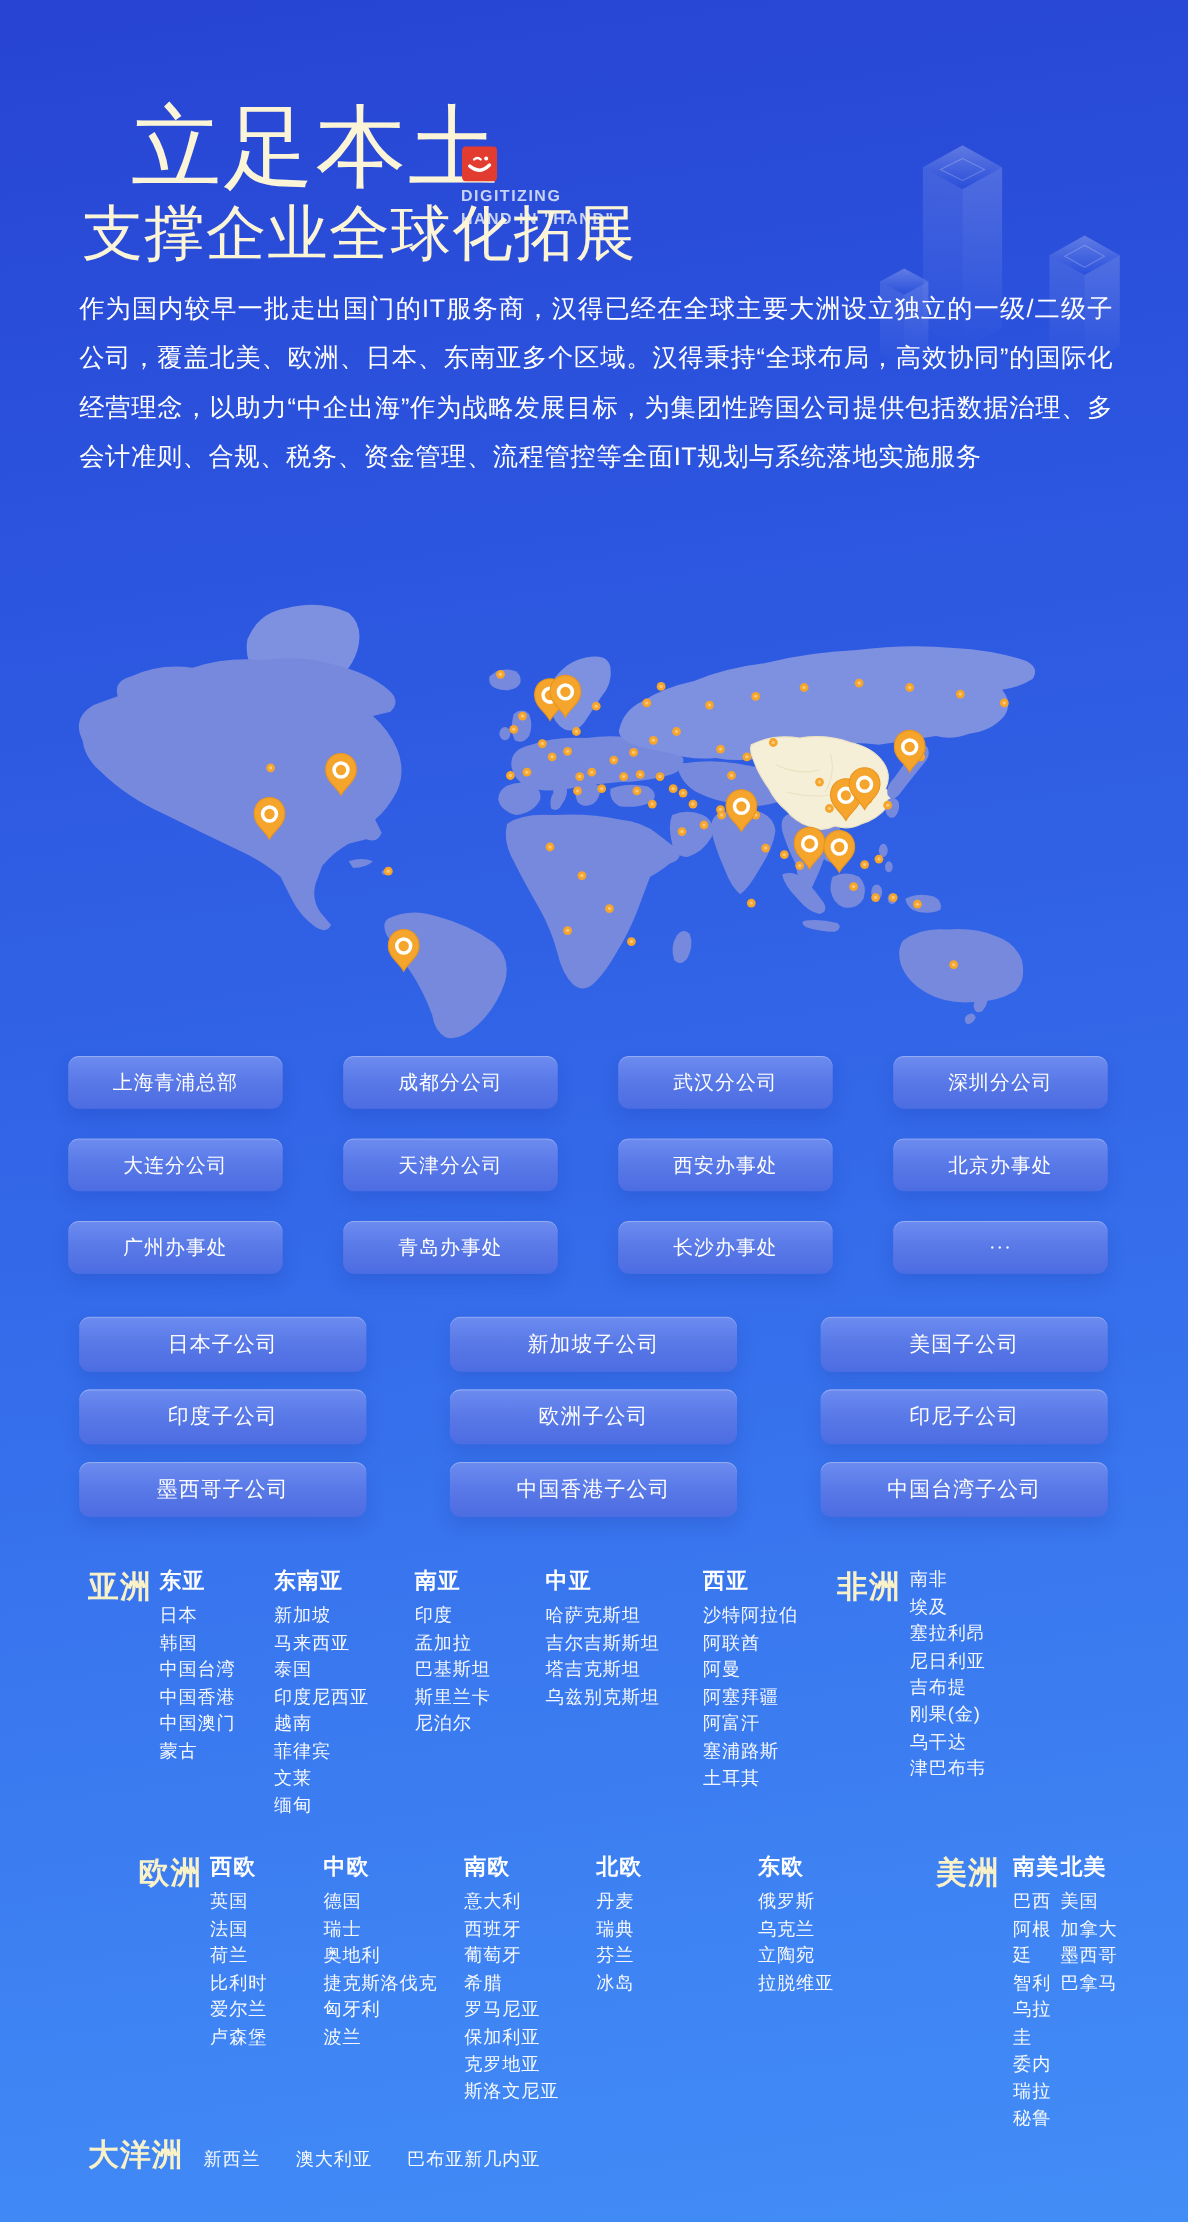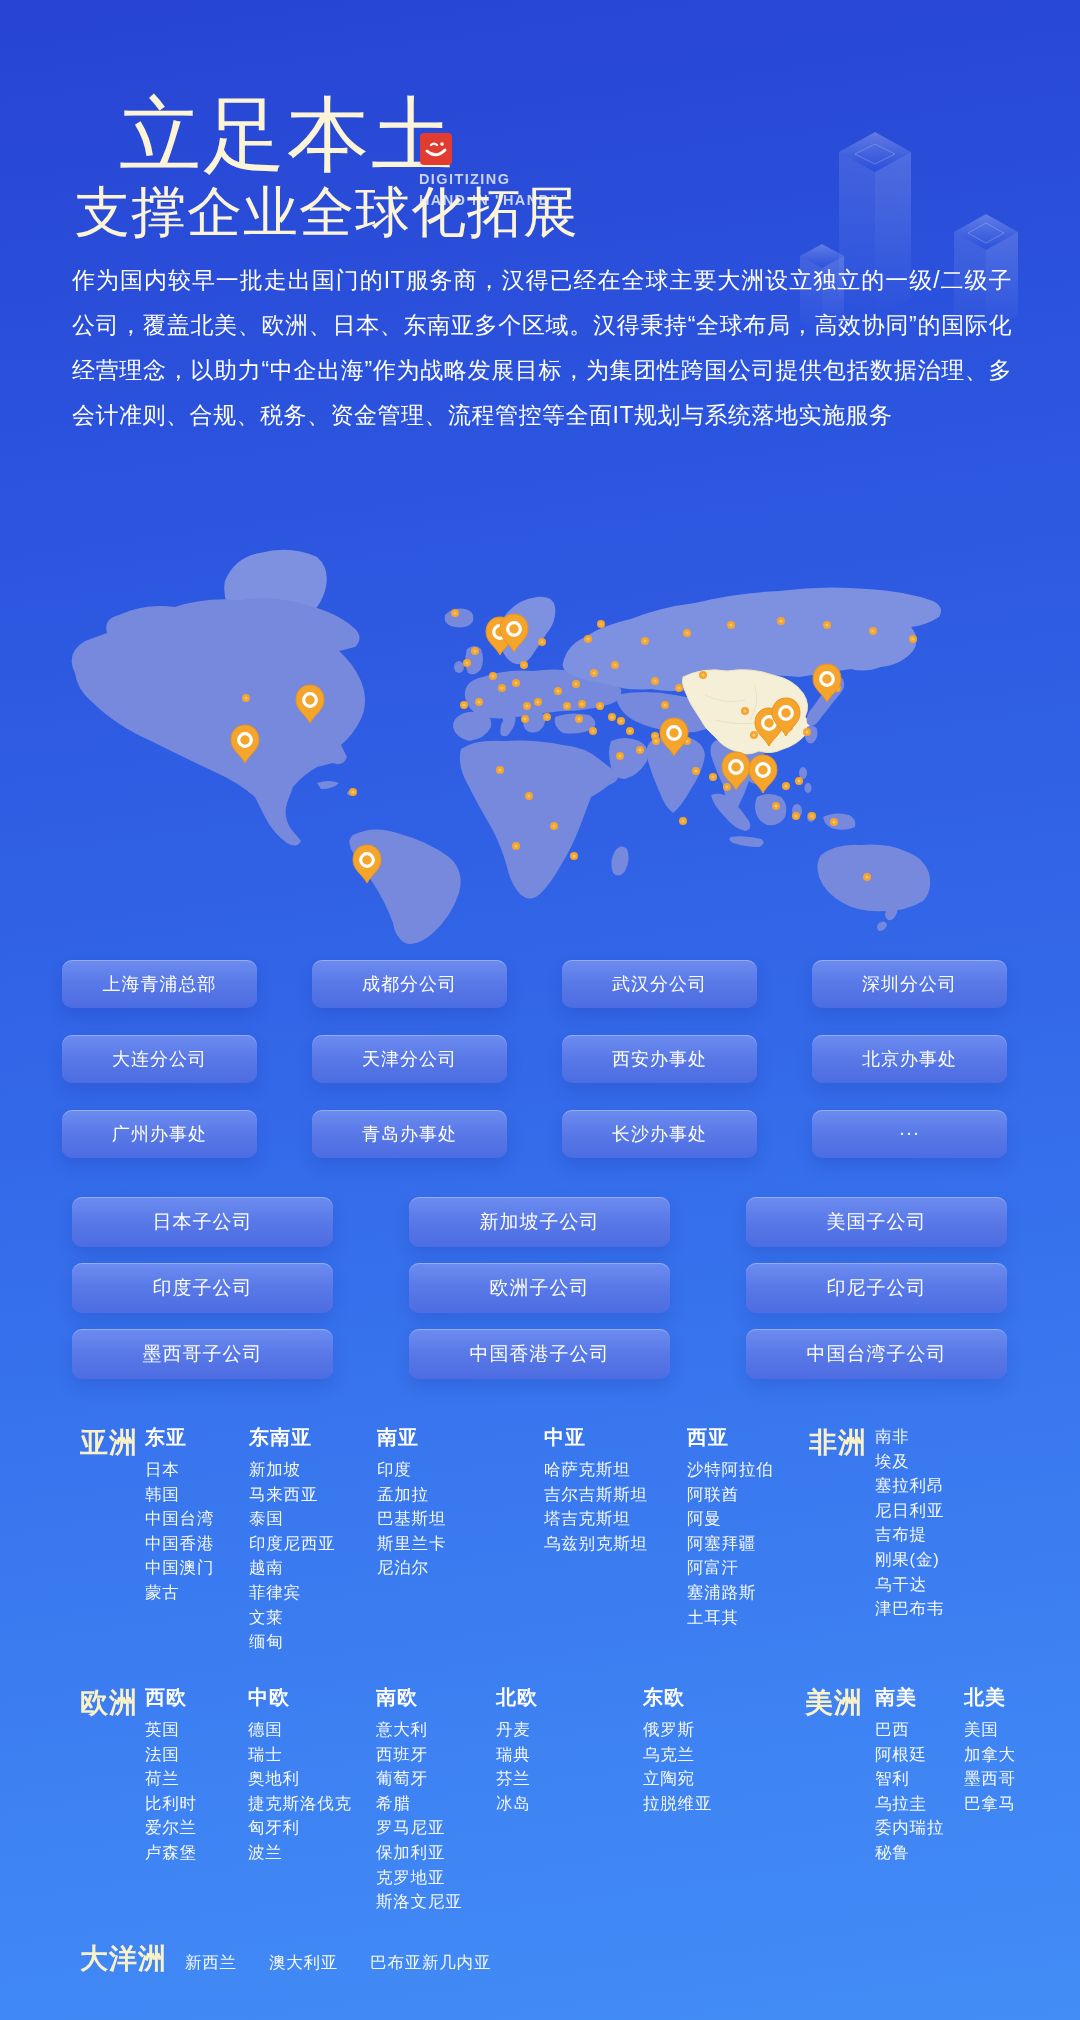--- a/index.html
+++ b/index.html
@@ -404,21 +404,21 @@
       <div class="group" style="width: 119px;">
         <div class="group-header">南亚</div>
         <ul>
           <li>印度</li>
           <li>孟加拉</li>
           <li>巴基斯坦</li>
           <li>斯里兰卡</li>
           <li>尼泊尔</li>
         </ul>
       </div>
-      <div class="group" style="width: 143px; margin-left: 48px;">
+      <div class="group" style="width: 143px;">
         <div class="group-header">中亚</div>
         <ul>
           <li>哈萨克斯坦</li>
           <li>吉尔吉斯斯坦</li>
           <li>塔吉克斯坦</li>
           <li>乌兹别克斯坦</li>
         </ul>
       </div>
       <div class="group" style="width: 122px;">
         <div class="group-header">西亚</div>
@@ -440,21 +440,21 @@
           <li>塞拉利昂</li>
           <li>尼日利亚</li>
           <li>吉布提</li>
           <li>刚果(金)</li>
           <li>乌干达</li>
           <li>津巴布韦</li>
         </ul>
       </div>
     </div>
   <div class="region-row row1" id="region-row-1">
-      <div class="continent-label" style="width: 65px;">欧洲</div>
+      <div class="continent-label" style="width: 65px; margin-left: 46px;">欧洲</div>
       <div class="group" style="width: 103px;">
         <div class="group-header">西欧</div>
         <ul>
           <li>英国</li>
           <li>法国</li>
           <li>荷兰</li>
           <li>比利时</li>
           <li>爱尔兰</li>
           <li>卢森堡</li>
         </ul>

